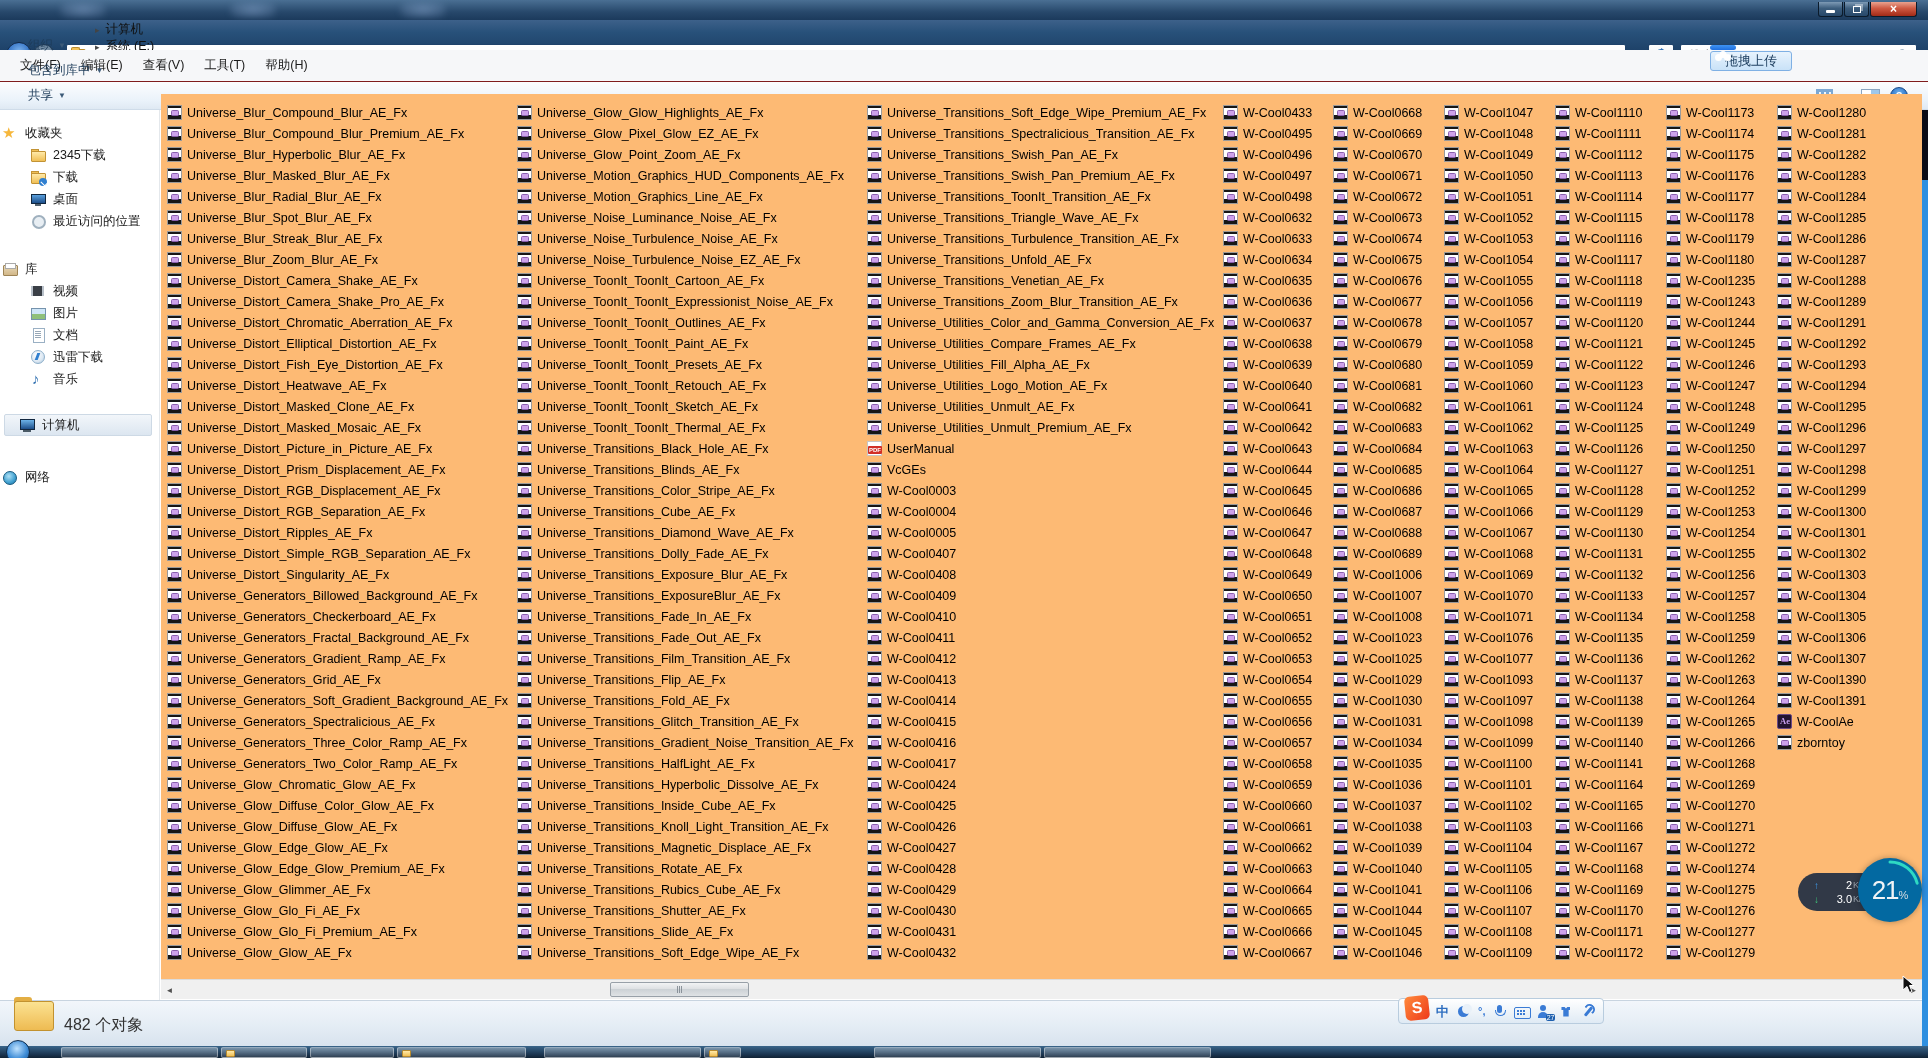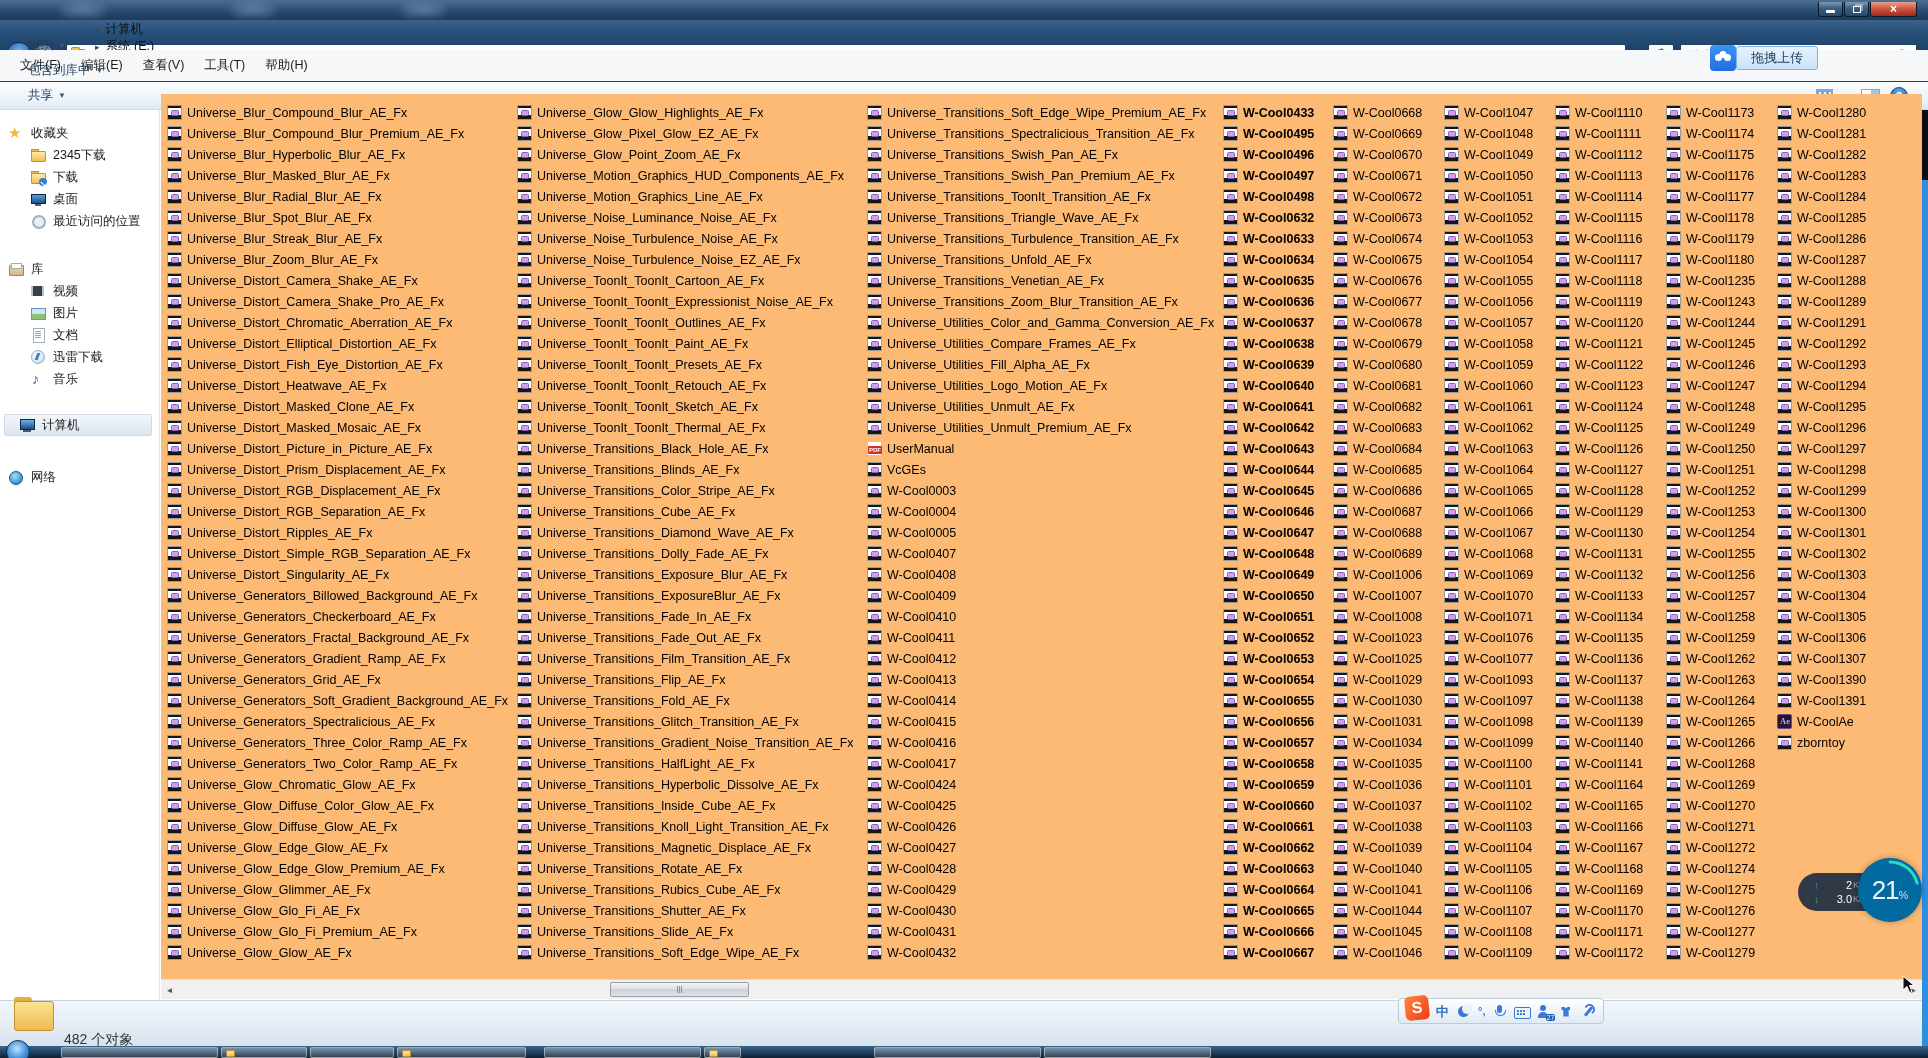--- a/index.html
+++ b/index.html
@@ -38,21 +38,21 @@
     background:#f2c157;border:1px solid #b98b2e;border-bottom:none;border-radius:2px 2px 0 0;}
   .crumb{display:flex;align-items:center;font-size:12.5px;color:#111;}
   .crumb .sep{color:#444;font-size:9px;padding:0 6px;}
   .addr-dd{margin-left:auto;color:#355;font-size:9px;padding:0 8px;}
   .refresh{position:absolute;left:1648px;top:24px;width:26px;height:22px;background:linear-gradient(#fdfefe,#e7eef6);
     border:1px solid #20436b;border-radius:2px;display:flex;align-items:center;justify-content:center;}
   .searchbox{position:absolute;left:1680px;top:24px;width:237px;height:22px;background:#fff;
     border:1px solid #20436b;border-radius:2px;display:flex;align-items:center;}
   .searchbox .ph{font-size:12px;color:#8a8a8a;font-style:italic;padding-left:6px;}
   .searchbox .mag{margin-left:auto;margin-right:6px;}
-  .bdy-overlay{position:absolute;left:1710px;top:25px;height:26px;display:flex;z-index:5;}
+  .bdy-overlay{position:absolute;left:1710px;top:25px;height:26px;display:flex;z-index:5;flex-direction:column;}
   .bdy-icon{width:26px;height:26px;background:linear-gradient(#3f93f2,#1f6fe0);border-radius:4px;position:relative;}
   .bdy-icon::after{content:"";position:absolute;left:5px;top:9px;width:7px;height:7px;border-radius:50%;background:#fff;
     box-shadow:9px 0 0 0 #fff,4.5px -3px 0 0 #fff;}
   .bdy-btn{height:24px;margin-top:1px;background:linear-gradient(#e8f3fd,#c9e2f8);border:1px solid #7fb0e4;
     border-radius:3px;display:flex;align-items:center;padding:0 14px;font-size:13px;color:#1c3d5e;}
 
   .menubar{position:absolute;left:0;top:50px;width:1928px;height:32px;background:#f6f7f9;
     border-bottom:1px solid #7f1d1d;display:flex;align-items:center;padding-left:10px;}
   .menu-item{font-size:12.5px;color:#1a1a1a;padding:4px 10px;}
 
@@ -69,21 +69,21 @@
   .ppane{width:19px;height:14px;border:1px solid #8aa5c0;background:#fff;position:relative;}
   .ppane::after{content:"";position:absolute;right:0;top:0;width:8px;height:12px;background:#9ec7ea;}
   .helpbtn{width:18px;height:18px;border-radius:50%;color:#fff;font-size:11px;font-weight:bold;
     display:flex;align-items:center;justify-content:center;
     background:radial-gradient(circle at 50% 30%,#6fb0ea,#2a72c8 60%,#1a54a0);border:1px solid #1a4a86;}
 
   
   .sidebar{position:absolute;left:0;top:110px;width:160px;height:890px;background:#fff;padding-top:12px;}
   .sidebar::after{content:"";position:absolute;right:0;top:0;width:1px;height:100%;background:#e4e8ec;}
   .srow{display:flex;align-items:center;height:22px;font-size:12.5px;color:#1a1a1a;white-space:nowrap;}
-  .srow.hdr{padding-left:8px;}
+  .srow.hdr{padding-left:2px;}
   .srow.item{padding-left:30px;}
   .srow .lbl{margin-left:7px;}
   .srow.sel{background:linear-gradient(#f2f6fa,#dce6f0);border:1px solid #cdd9e5;border-radius:2px;
     margin:0 8px 0 4px;padding-left:14px;}
   .spacer{height:26px;}
   .sic{width:16px;height:16px;flex:none;position:relative;}
   .sic-star::after{content:"★";color:#f6b73c;font-size:15px;line-height:16px;position:absolute;left:0;top:0;}
   .sic-folder::after,.sic-folderdown::after,.sic-library::after{content:"";position:absolute;left:1px;top:4px;width:13px;height:9px;
     background:linear-gradient(#ffe9a8,#f0bf55);border:1px solid #c29335;border-radius:1px;}
   .sic-folder::before,.sic-folderdown::before{content:"";position:absolute;left:1px;top:2px;width:6px;height:3px;
@@ -138,21 +138,21 @@
   .hthumb i{width:1px;height:7px;background:#8a929a;}
 
   
   .statusbar{position:absolute;left:0;top:1000px;width:1928px;height:46px;
     background:linear-gradient(#f2f6fb,#e3ecf4 60%,#d8e3ee);border-top:1px solid #c8d4e0;}
   .bigfolder{position:absolute;left:14px;top:-6px;width:40px;height:36px;}
   .bigfolder::before{content:"";position:absolute;left:0;top:2px;width:18px;height:8px;
     background:#e3ae43;border-radius:3px 3px 0 0;}
   .bigfolder::after{content:"";position:absolute;left:0;top:6px;width:38px;height:28px;
     background:linear-gradient(#fbe292,#eebb52);border:1px solid #c2922f;border-radius:3px;}
-  .statustext{position:absolute;left:64px;top:30px;font-size:14px;color:#333;}
+  .statustext{position:absolute;left:64px;top:14px;font-size:16px;color:#333;}
 
   
   .taskbar{position:absolute;left:0;top:1046px;width:1928px;height:12px;
     background:linear-gradient(#39658a,#1b3550 70%,#102234);}
   .orb{position:absolute;left:6px;top:-6px;width:24px;height:24px;border-radius:50%;
     background:radial-gradient(circle at 45% 35%,#bfe2ff,#3e8cd6 55%,#154a85);border:1px solid #0e2c4e;}
   .tbtn{position:absolute;top:1px;height:11px;border:1px solid rgba(255,255,255,.4);border-radius:2px;
     background:linear-gradient(rgba(255,255,255,.35),rgba(255,255,255,.12));}
   .tbtn .mini-folder{position:absolute;left:4px;top:2px;width:9px;height:7px;background:linear-gradient(#ffe9a8,#f0bf55);
     border:1px solid #b98b2e;border-radius:1px;}
@@ -872,21 +872,21 @@
         </div>
         <div class="frow">
           <span class="fi plug"></span>
           <span class="fn">W-Cool0431</span>
         </div>
         <div class="frow">
           <span class="fi plug"></span>
           <span class="fn">W-Cool0432</span>
         </div>
       </div>
-      <div class="fcol" style="left: 1062px; font-weight: bold;">
+      <div class="fcol" style="left: 1062px;">
         <div class="frow">
           <span class="fi plug"></span>
           <span class="fn">W-Cool0433</span>
         </div>
         <div class="frow">
           <span class="fi plug"></span>
           <span class="fn">W-Cool0495</span>
         </div>
         <div class="frow">
           <span class="fi plug"></span>

